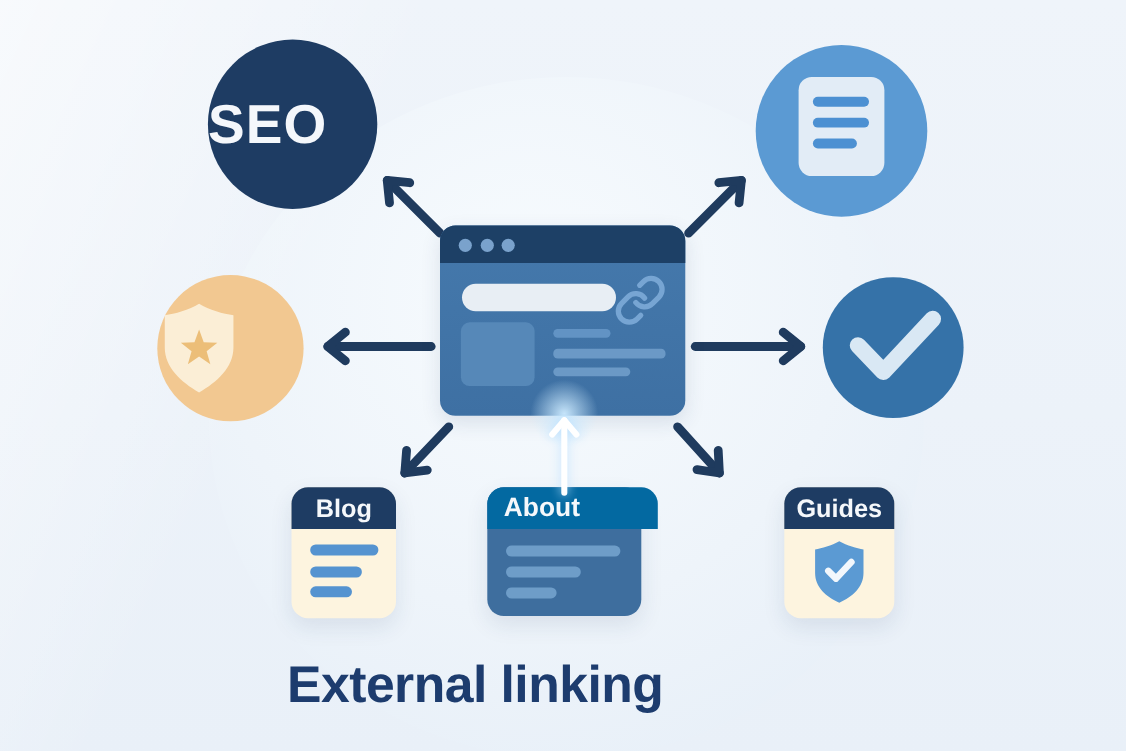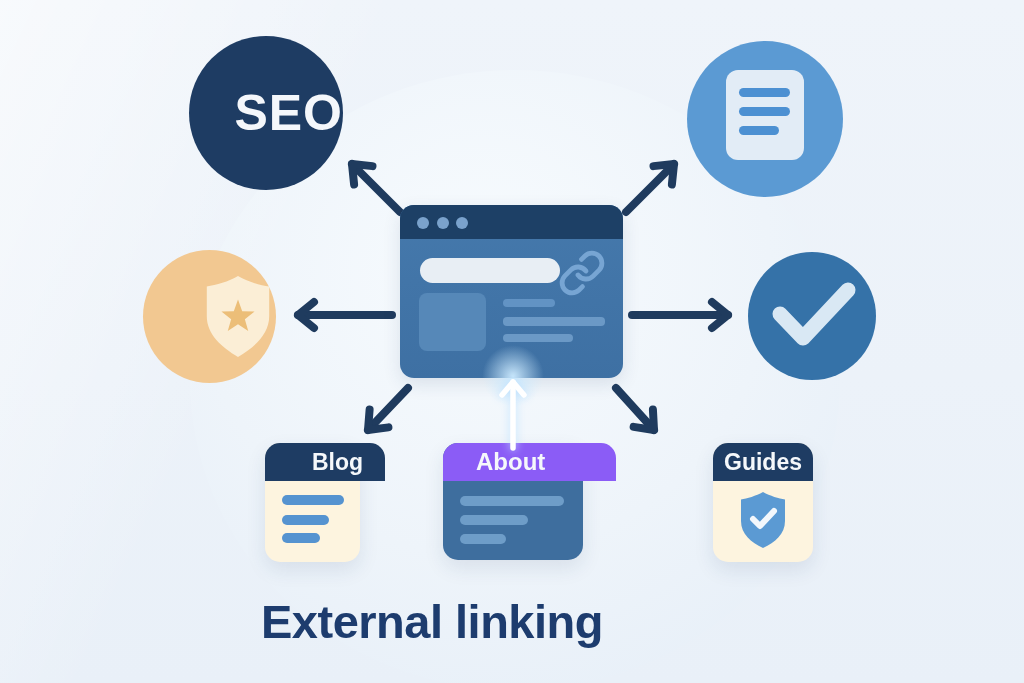--- a/index.html
+++ b/index.html
@@ -13,21 +13,21 @@
     background:radial-gradient(circle at 45% 32%,#f7fbfe 0%,#eef4fa 52%,#e4edf7 100%);
   }
   .bg-wash{
     position:absolute;left:0;top:0;width:420px;height:683px;
     background:linear-gradient(115deg,rgba(255,255,255,.55) 0%,rgba(255,255,255,0) 55%);
   }
   svg{display:block;overflow:visible;}
   .arrow-layer{position:absolute;left:0;top:0;}
 
   
-  .node-circle{position:absolute;border-radius:50%;display:flex;align-items:center;justify-content:flex-end;}
+  .node-circle{position:absolute;border-radius:50%;display:flex;align-items:center;justify-content:flex-start;}
   .seo-circle{left:189px;top:36px;width:154px;height:154px;background:#1e3c63;}
   .seo-label{color:#f4f7fb;font-size:50px;font-weight:700;letter-spacing:1px;}
   .doc-circle{left:687px;top:41px;width:156px;height:156px;background:#5b9ad3;}
   .doc-page{position:absolute;left:39px;top:29px;width:78px;height:90px;border-radius:12px;background:#e2ecf6;}
   .doc-line{position:absolute;left:13px;height:9px;border-radius:4.5px;background:#4c90d2;}
   .doc-line.l1{top:18px;width:51px;}
   .doc-line.l2{top:37px;width:51px;}
   .doc-line.l3{top:56px;width:40px;}
   .trust-circle{left:143px;top:250px;width:133px;height:133px;background:#f2c891;}
   .check-circle{left:748px;top:252px;width:128px;height:128px;background:#3572a8;}
@@ -45,27 +45,27 @@
   .content-line{position:absolute;left:103px;border-radius:4px;background:#6b99c6;}
   .content-line.c1{top:94px;width:52px;height:8px;background:#6293c4;}
   .content-line.c2{top:112px;width:102px;height:9px;}
   .content-line.c3{top:129px;width:70px;height:8px;}
 
   
   .card{position:absolute;border-radius:15px;box-shadow:0 8px 20px rgba(30,60,99,.10);}
   .card-header{position:absolute;left:0;top:0;width:100%;border-radius:15px 15px 0 0;background:#1e3c63;
     display:flex;align-items:center;color:#f5f8fb;font-weight:700;}
   .blog-card{left:265px;top:443px;width:95px;height:119px;background:#fdf4df;}
-  .blog-card .card-header{height:38px;font-size:23px;justify-content:center;padding-left:25px;}
+  .blog-card .card-header{height:38px;font-size:23px;justify-content:center;}
   .blog-line{position:absolute;left:17px;height:10px;border-radius:5px;background:#5593d0;}
   .blog-line.b1{top:52px;width:62px;}
   .blog-line.b2{top:72px;width:47px;}
   .blog-line.b3{top:90px;width:38px;}
   .about-card{left:443px;top:443px;width:140px;height:117px;background:#3e6e9e;}
-  .about-card .card-header{height:38px;font-size:24px;background:#8b5cf6;padding-left:33px;}
+  .about-card .card-header{height:38px;font-size:24px;background:#0369a1;padding-left:15px;}
   .about-line{position:absolute;left:17px;height:10px;border-radius:5px;background:#6e9dc8;}
   .about-line.a1{top:53px;width:104px;}
   .about-line.a2{top:72px;width:68px;}
   .about-line.a3{top:91px;width:46px;}
   .guides-card{left:665px;top:443px;width:100px;height:119px;background:#fdf4df;margin-left:48px;}
   .guides-card .card-header{height:38px;font-size:23px;justify-content:center;}
   .guides-shield{position:absolute;left:24px;top:47px;width:52px;height:58px;}
 
   
   .white-arrow{position:absolute;left:0;top:0;filter:drop-shadow(0 0 5px rgba(190,225,255,.95));}

